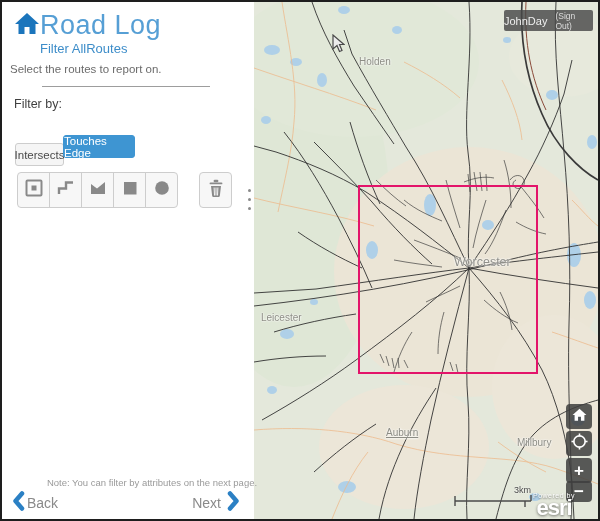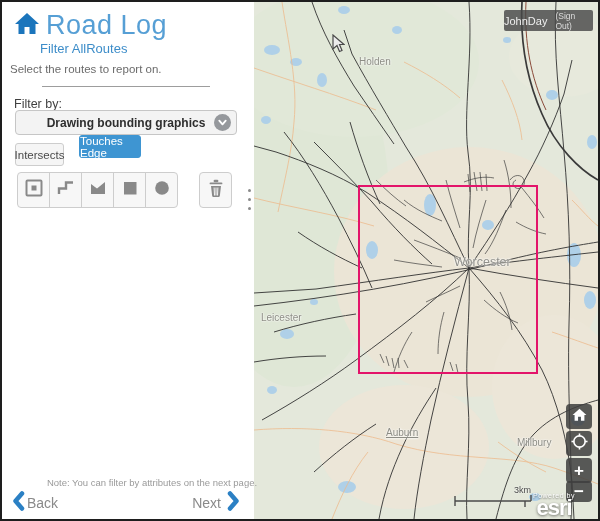--- a/index.html
+++ b/index.html
@@ -1,36 +1,36 @@
 <!DOCTYPE html>
 <html><head>
 <meta charset="utf-8">
 <style>
   * { margin:0; padding:0; box-sizing:border-box; }
   html,body { width:600px; height:521px; font-family:"Liberation Sans",sans-serif; }
   #app { position:relative; width:600px; height:521px; border:2px solid #1e1e1e; background:#fff; overflow:hidden; }
 
   
   #panel { position:absolute; left:0; top:0; width:252px; height:517px; background:#fff; z-index:5; }
-  .app-header { position:absolute; left:12px; top:8px; display:flex; align-items:center; gap:6px; }
+  .app-header { position:absolute; left:12px; top:8px; display:flex; align-items:center; }
   .app-title { font-size:27px; color:#569fd5; letter-spacing:.5px; }
   .app-subtitle { position:absolute; left:38px; top:39px; font-size:13px; color:#3d8dc9; cursor:pointer; }
   .instruction { position:absolute; left:8px; top:61px; font-size:11.5px; color:#6b6b6b; }
   .underline { position:absolute; left:40px; top:84px; width:168px; border-top:1px solid #9d9d9d; }
   .filter-label { position:absolute; left:12px; top:95px; font-size:12.5px; color:#3f3f3f; }
   .dropdown { position:absolute; left:13px; top:108px; width:222px; height:25px; background:#f3f3f3;
               border:1px solid #c6c6c6; border-radius:4px; display:flex; align-items:center;
               justify-content:center; cursor:pointer; }
   .dropdown-value { font-size:12px; font-weight:bold; color:#2f2f2f; }
   .dropdown-chev { position:absolute; right:5px; top:3px; width:17px; height:17px; border-radius:50%;
                    background:#95989c; display:flex; align-items:center; justify-content:center; }
   .tabs { position:absolute; left:13px; top:133px; display:flex; }
   .tab { height:23px; background:#f5f5f5; border:1px solid #cdcdcd; border-radius:3px; margin-right:-1px;
          font-size:11.5px; color:#4a4a4a; display:flex; align-items:center; justify-content:center; cursor:pointer; }
-  .tab.t0 { width:49px;margin-top:8px; } .tab.t1 { width:100px; } .tab.t2 { width:62px;margin-left:16px; }
+  .tab.t0 { width:49px;margin-top:8px; } .tab.t1 { width:100px; } .tab.t2 { width:72px; }
   .tab.active { background:#3e95d2; border-color:#3e95d2; color:#fff; z-index:2; }
   .toolbar { position:absolute; left:15px; top:170px; display:flex; }
   .toolbtn { width:33px; height:36px; background:#f7f7f7; border:1px solid #cdcdcd; margin-right:-1px;
              display:flex; align-items:center; justify-content:center; cursor:pointer; }
   .toolbtn:first-child { border-radius:4px 0 0 4px; }
   .toolbtn.last { border-radius:0 4px 4px 0; }
   .trashbtn { position:absolute; left:197px; top:170px; width:33px; height:36px; background:#f7f7f7;
               border:1px solid #cdcdcd; border-radius:4px; display:flex; align-items:center; justify-content:center; cursor:pointer; }
   .handle-dots { position:absolute; left:243px; top:187px; width:8px; display:flex; flex-direction:column; gap:6px; cursor:pointer; z-index:9; }
   .handle-dots i { width:3px; height:3px; border-radius:50%; background:#8a8a8a; margin:0 auto; }
@@ -74,28 +74,20 @@
       </span>
       <span class="app-title">Road Log</span>
     </div>
     <div class="app-subtitle">Filter AllRoutes</div>
 
     <div class="instruction">Select the routes to report on.</div>
     <div class="underline"></div>
 
     <div class="filter-label">Filter by:</div>
 
-    <div class="dropdown">
-      <span class="dropdown-value">Drawing bounding graphics</span>
-      <span class="dropdown-chev">
-        <svg width="11" height="11" viewBox="0 0 12 12">
-            <polyline points="2.5,4 6,8 9.5,4" fill="none" stroke="#fff" stroke-width="2" stroke-linecap="round" stroke-linejoin="round"></polyline>
-          </svg>
-      </span>
-    </div>
 
     <div class="tabs">
       <div class="tab t0">Intersects</div>
       <div class="tab t2 active">Touches Edge</div>
     </div>
 
     <div class="toolbar">
       <div class="toolbtn">
         <span>
           <svg width="20" height="20" viewBox="0 0 20 20">

